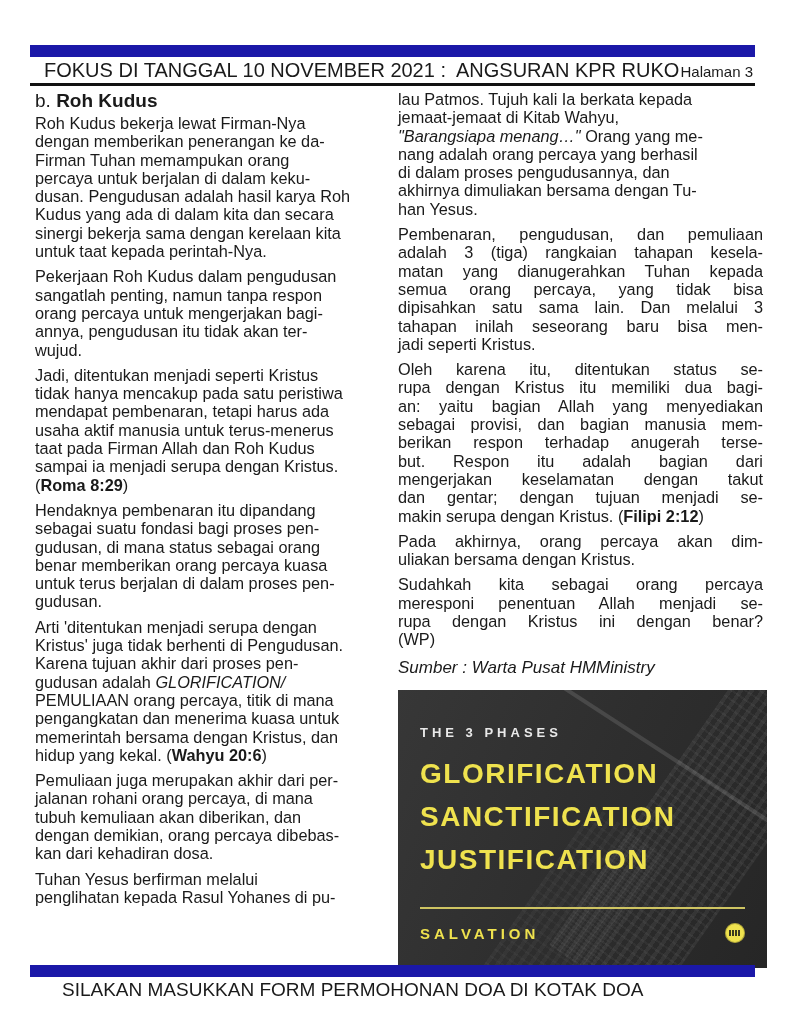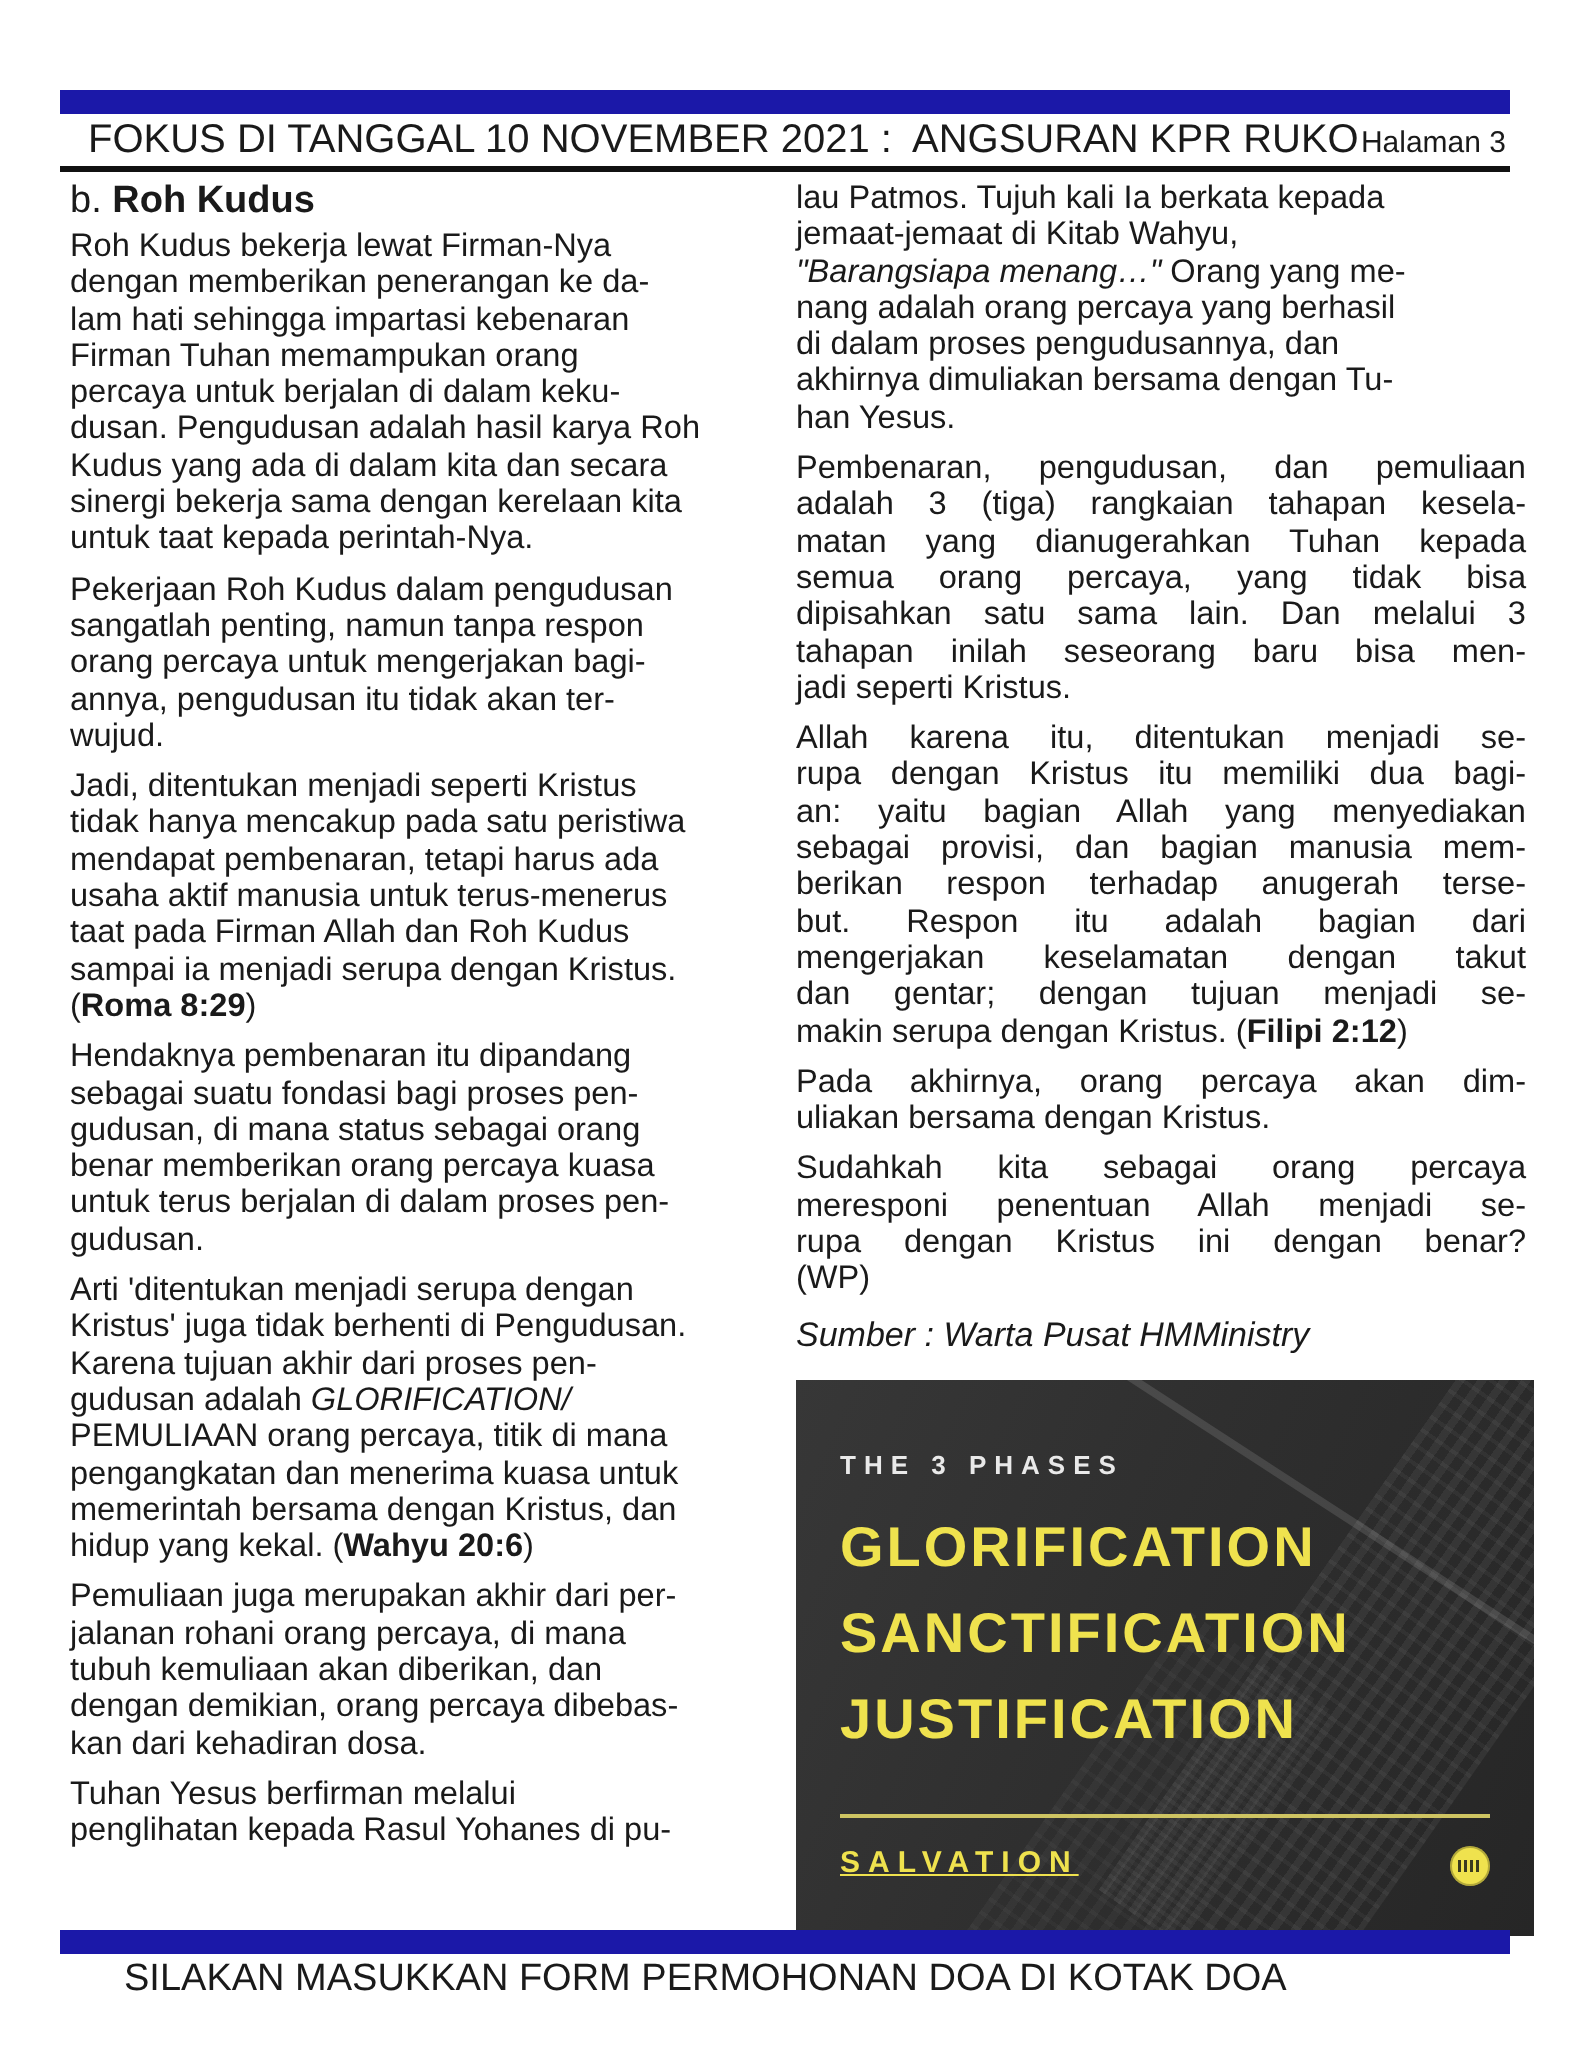--- a/index.html
+++ b/index.html
@@ -45,21 +45,21 @@
       repeating-linear-gradient(90deg,rgba(255,255,255,.10) 0 4px,transparent 4px 9px),
       repeating-linear-gradient(0deg,rgba(255,255,255,.07) 0 2px,transparent 2px 8px);
   }
   .bld1{width:120px;height:340px;left:238px;top:-20px;transform:rotate(35deg);}
   .bld2{width:90px;height:240px;left:120px;top:120px;transform:rotate(35deg);opacity:.35;}
   .streak{position:absolute;width:520px;height:4px;background:rgba(255,255,255,.12);transform:rotate(33deg);left:20px;top:70px;}
   .poster-inner{position:absolute;inset:0;padding:34px 22px 0 22px;}
   .poster-kicker{color:var(--poster-kicker);font-weight:bold;font-size:13px;letter-spacing:4px;margin-bottom:10px;}
   .poster-title{font-weight:bold;font-size:28px;line-height:43px;letter-spacing:1.5px;white-space:nowrap;}
   .poster-divider{margin-top:26px;width:100%;height:2px;background:var(--poster-divider);}
-  .poster-bottom{margin-top:14px;display:flex;justify-content:space-between;align-items:flex-start;text-decoration:underline;}
+  .poster-bottom{margin-top:14px;display:flex;justify-content:space-between;align-items:flex-end;}
   .poster-caption{font-weight:bold;font-size:15px;letter-spacing:4px;}
   .poster-badge{width:20px;height:20px;border-radius:50%;background:var(--poster-yellow);position:relative;display:inline-block;box-shadow:0 0 0 1px rgba(0,0,0,.25) inset;}
   .poster-badge::after{content:"";position:absolute;left:4px;right:4px;top:7px;bottom:7px;
     background:repeating-linear-gradient(90deg,#3a3a1f 0 1.5px,transparent 1.5px 3px);}
 
   .footer-bar{position:absolute;left:30px;top:965px;width:725px;height:12px;background:var(--accent-blue);}
   .footer-text{position:absolute;left:62px;top:979px;font-weight:normal;font-size:19px;line-height:22px;white-space:nowrap;}
 </style>
 </head>
 <body>
@@ -73,21 +73,20 @@
 
 <div class="header-rule"></div>
 
 <div class="content">
   <div class="col col-left">
     <div class="col-heading"><span>b. </span><span class="b">Roh Kudus</span></div>
     <div>
         <div class="par">
           <div class="ln">Roh Kudus bekerja lewat Firman-Nya</div>
           <div class="ln">dengan memberikan penerangan ke da-</div>
-          <div class="ln">lam hati sehingga impartasi kebenaran</div>
           <div class="ln">Firman Tuhan memampukan orang</div>
           <div class="ln">percaya untuk berjalan di dalam keku-</div>
           <div class="ln">dusan. Pengudusan adalah hasil karya Roh</div>
           <div class="ln">Kudus yang ada di dalam kita dan secara</div>
           <div class="ln">sinergi bekerja sama dengan kerelaan kita</div>
           <div class="ln">untuk taat kepada perintah-Nya.</div>
         </div>
         <div class="par">
           <div class="ln">Pekerjaan Roh Kudus dalam pengudusan</div>
           <div class="ln">sangatlah penting, namun tanpa respon</div>
@@ -150,21 +149,21 @@
         <div class="par">
           <div class="ln j">Pembenaran, pengudusan, dan pemuliaan</div>
           <div class="ln j">adalah 3 (tiga) rangkaian tahapan kesela-</div>
           <div class="ln j">matan yang dianugerahkan Tuhan kepada</div>
           <div class="ln j">semua orang percaya, yang tidak bisa</div>
           <div class="ln j">dipisahkan satu sama lain. Dan melalui 3</div>
           <div class="ln j">tahapan inilah seseorang baru bisa men-</div>
           <div class="ln">jadi seperti Kristus.</div>
         </div>
         <div class="par">
-          <div class="ln j">Allah karena itu, ditentukan menjadi se-</div>
+          <div class="ln j">Oleh karena itu, ditentukan status se-</div>
           <div class="ln j">rupa dengan Kristus itu memiliki dua bagi-</div>
           <div class="ln j">an: yaitu bagian Allah yang menyediakan</div>
           <div class="ln j">sebagai provisi, dan bagian manusia mem-</div>
           <div class="ln j">berikan respon terhadap anugerah terse-</div>
           <div class="ln j">but. Respon itu adalah bagian dari</div>
           <div class="ln j">mengerjakan keselamatan dengan takut</div>
           <div class="ln j">dan gentar; dengan tujuan menjadi se-</div>
           <div class="ln"><span>makin serupa dengan Kristus. (</span><span class="b">Filipi 2:12</span><span>)</span></div>
         </div>
         <div class="par">

